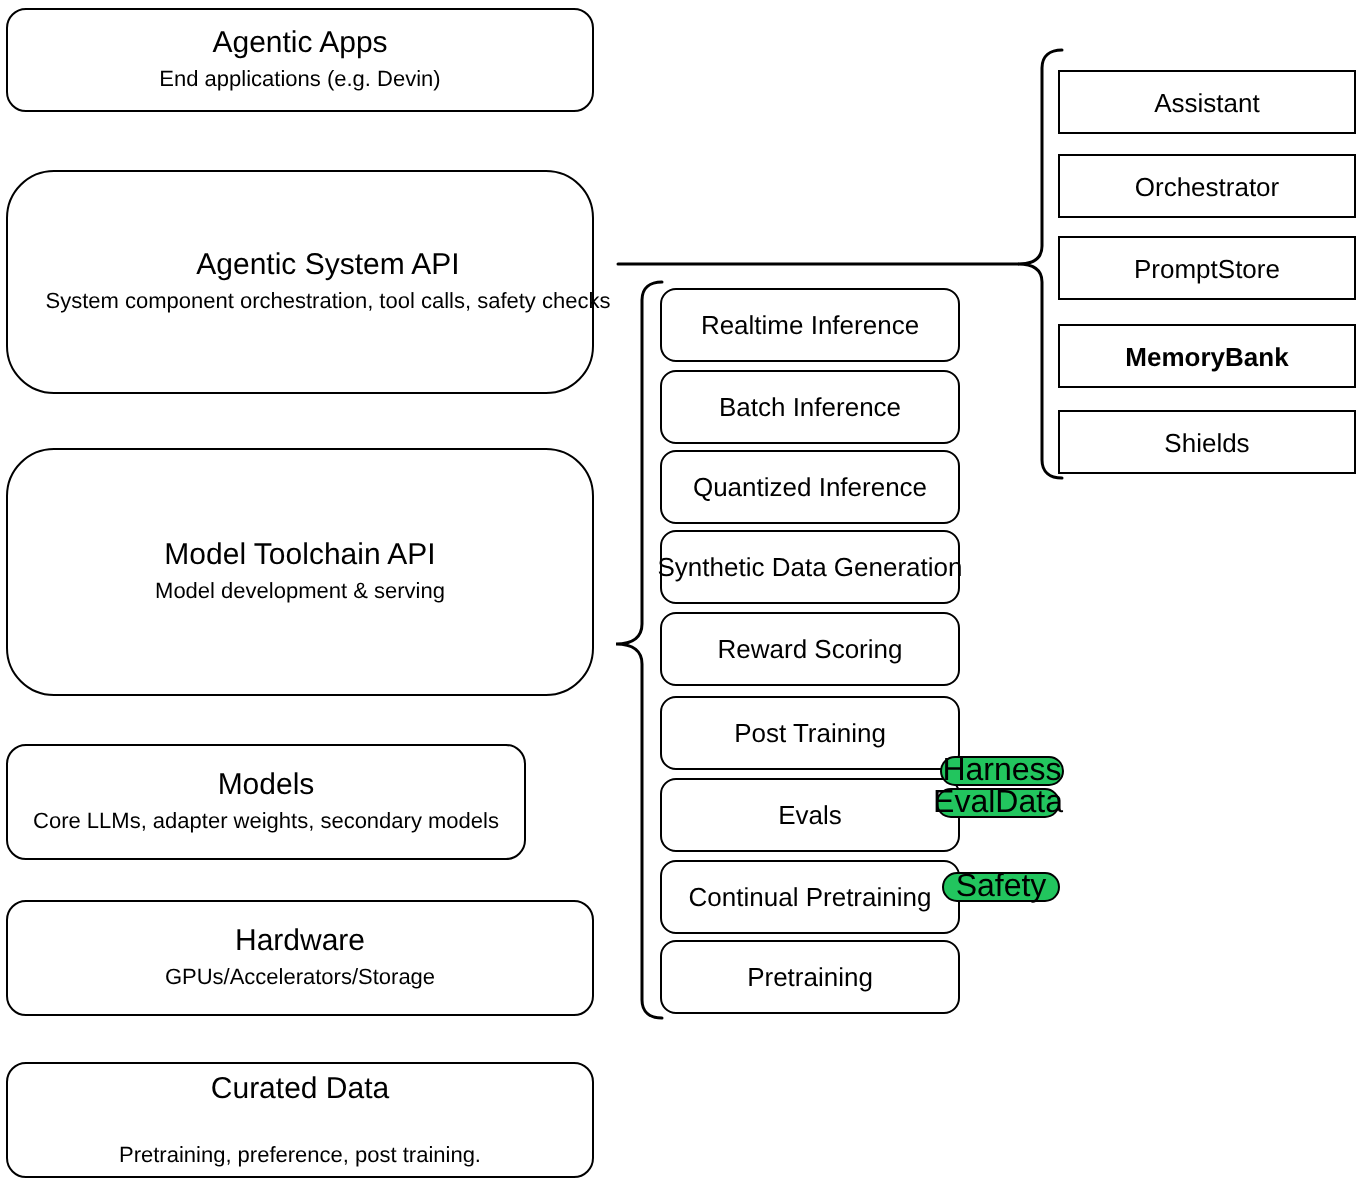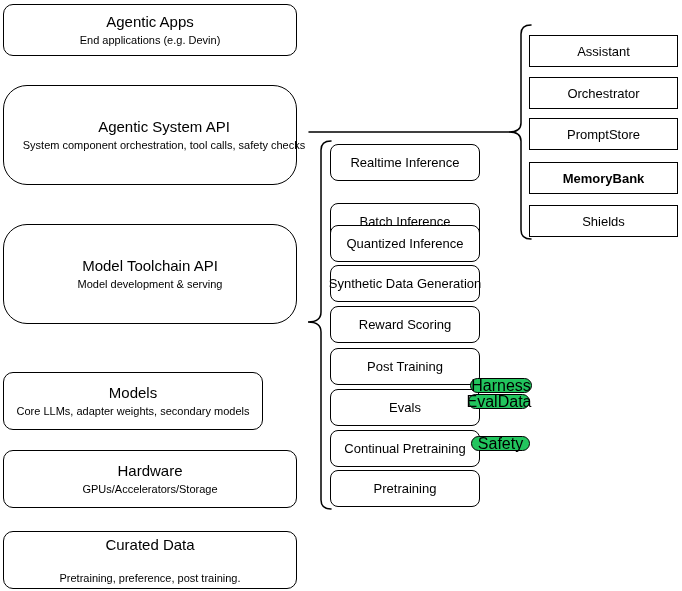--- a/index.html
+++ b/index.html
@@ -33,47 +33,47 @@
     <path d="M 309 132 L 509 132"></path>
     <path d="M 331 141 C 325 141 321 144 321 150 L 321 312 C 321 318 317 322 308 322 C 317 322 321 326 321 332 L 321 500 C 321 506 325 509 331 509"></path>
     <path d="M 531 25 C 525 25 521 28 521 34 L 521 123 C 521 129 517 132 509 132 C 517 132 521 135 521 141 L 521 230 C 521 236 525 239 531 239"></path>
   </svg>
 
   <div class="node" style="left:3px;top:4px;width:294px;height:52px;border-radius:10px;">
     <div class="lbox-title">Agentic Apps</div>
     <div class="lbox-sub">End applications (e.g. Devin)</div>
   </div>
 
-  <div class="node" style="left:3px;top:85px;width:294px;height:100px;border-radius:24px;padding-left:28px;">
+  <div class="node" style="left:3px;top:85px;width:294px;height:112px;border-radius:24px;padding-left:28px;">
     <div class="lbox-title">Agentic System API</div>
     <div class="lbox-sub">System component orchestration, tool calls, safety checks</div>
   </div>
 
-  <div class="node" style="left:3px;top:224px;width:294px;height:100px;border-radius:24px;text-align:center;">
+  <div class="node" style="left:3px;top:224px;width:294px;height:124px;border-radius:24px;text-align:center;">
     <div class="lbox-title">Model Toolchain API</div>
     <div class="lbox-sub">Model development &amp; serving</div>
   </div>
 
   <div class="node" style="left:3px;top:372px;width:260px;height:58px;border-radius:10px;">
     <div class="lbox-title">Models</div>
     <div class="lbox-sub">Core LLMs, adapter weights, secondary models</div>
   </div>
 
   <div class="node" style="left:3px;top:450px;width:294px;height:58px;border-radius:10px;">
     <div class="lbox-title">Hardware</div>
     <div class="lbox-sub">GPUs/Accelerators/Storage</div>
   </div>
 
   <div class="node" style="left:3px;top:531px;width:294px;height:58px;border-radius:10px;gap:15px;">
     <div class="lbox-title">Curated Data</div>
     <div class="lbox-sub">Pretraining, preference, post training.</div>
   </div>
 
   <div class="node mbox" style="top:144px;">Realtime Inference</div>
-  <div class="node mbox" style="top:185px;margin-top:18px;">Batch Inference</div>
+  <div class="node mbox" style="top:185px;">Batch Inference</div>
   <div class="node mbox" style="top:225px;">Quantized Inference</div>
   <div class="node mbox" style="top:265px;">Synthetic Data Generation</div>
   <div class="node mbox" style="top:306px;">Reward Scoring</div>
   <div class="node mbox" style="top:348px;">Post Training</div>
   <div class="node mbox" style="top:389px;">Evals</div>
   <div class="node mbox" style="top:430px;">Continual Pretraining</div>
   <div class="node mbox" style="top:470px;">Pretraining</div>
 
   <div class="pill" style="left:470px;top:378px;width:62px;">Harness</div>
   <div class="pill" style="left:468px;top:394px;width:62px;">EvalData</div>

